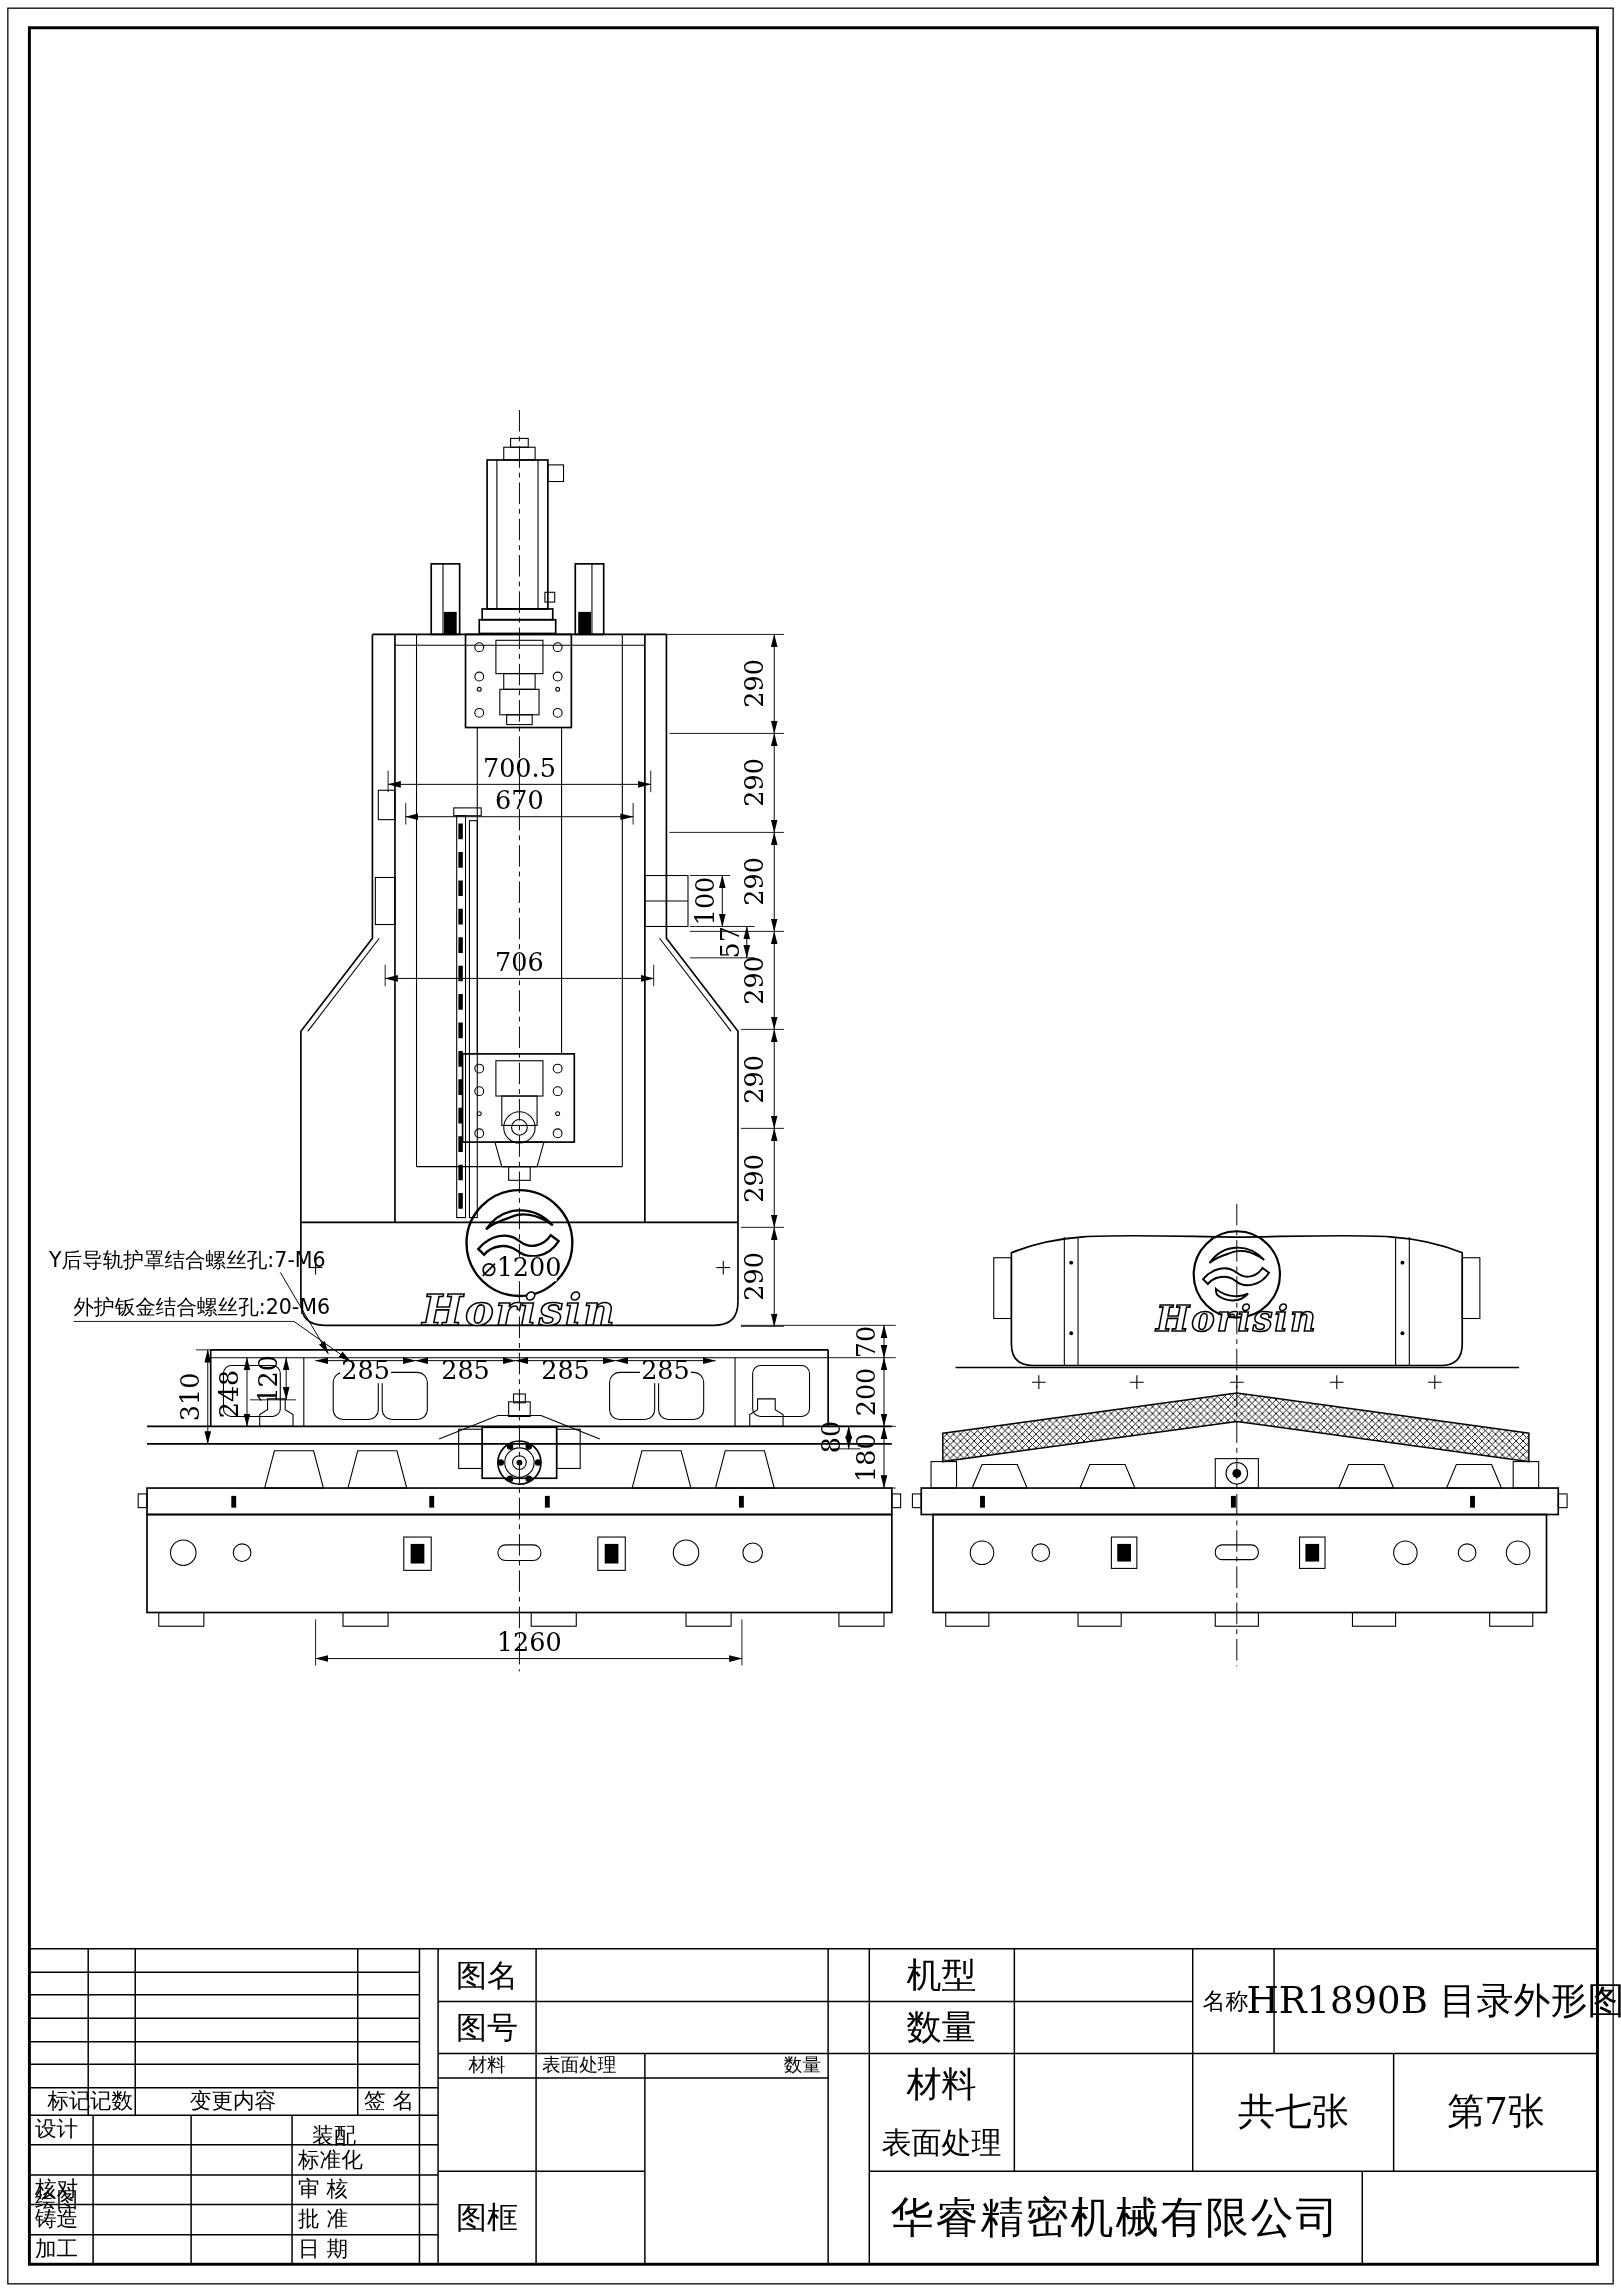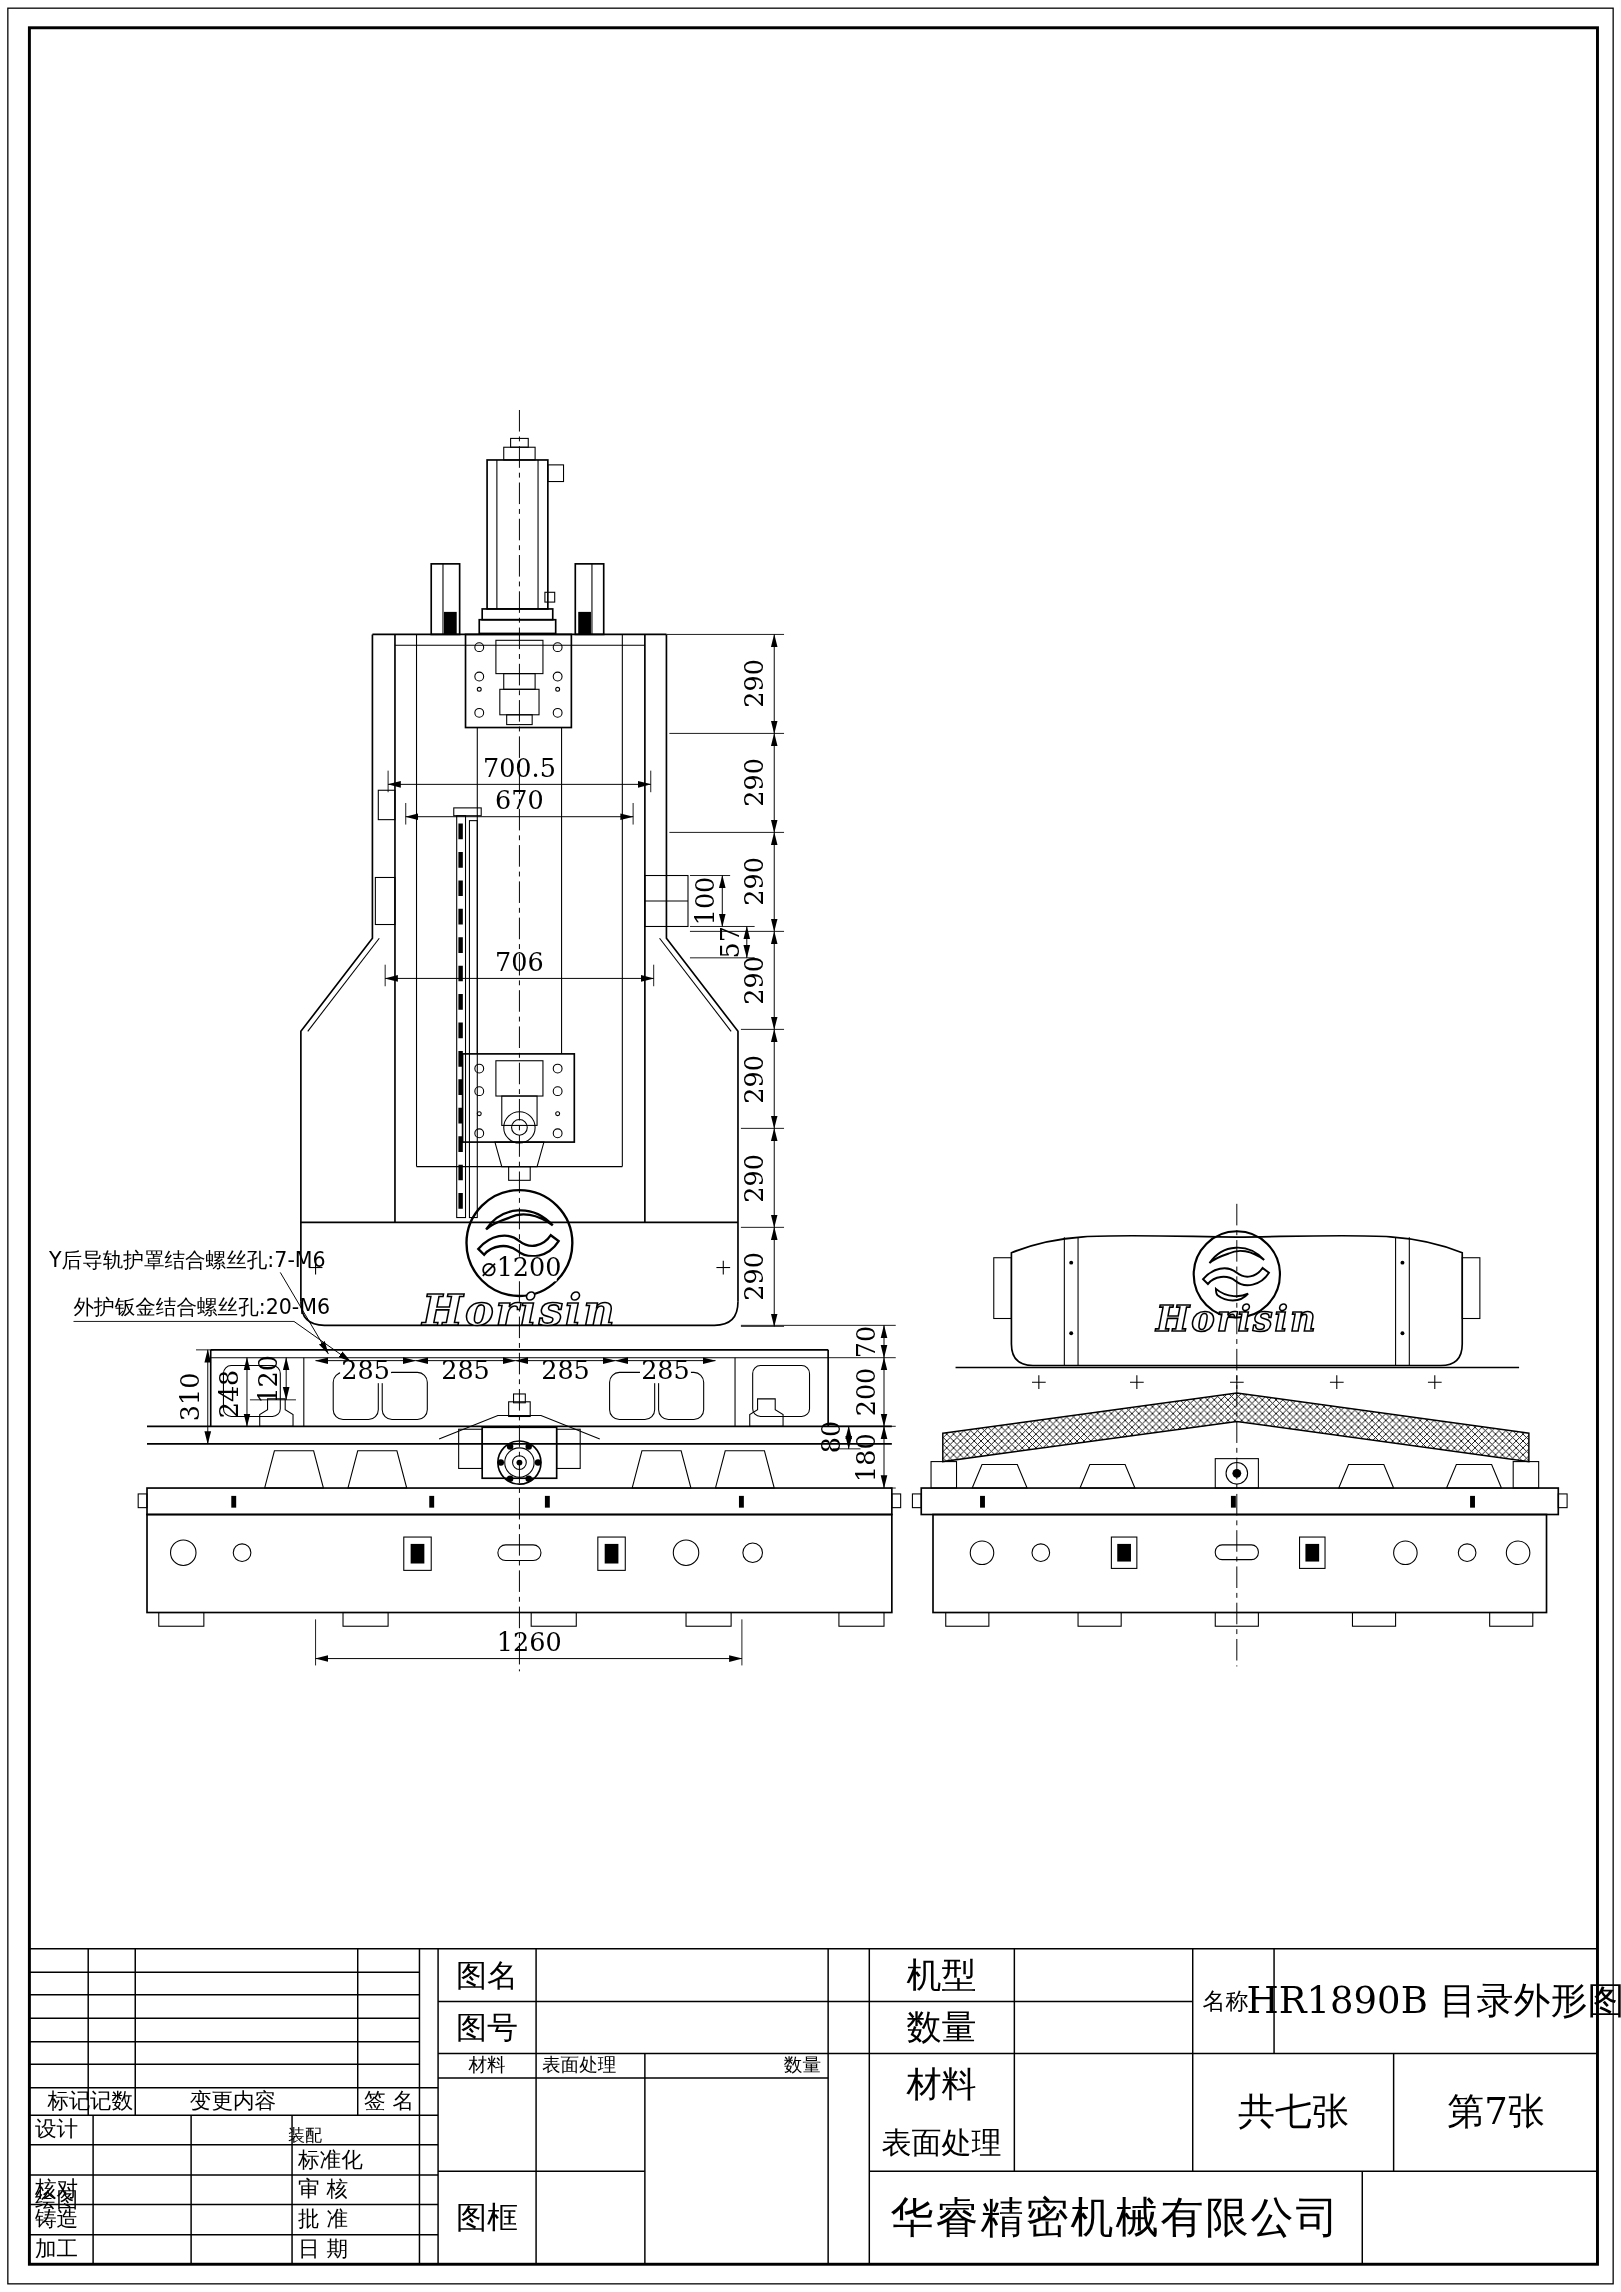--- a/index.html
+++ b/index.html
@@ -395,21 +395,21 @@
   <div class="tc" style="left:88px;top:2088px;width:47px;height:27.4px;font-size:21.6px;">记数</div>
   <div class="tc" style="left:135px;top:2088px;width:196px;height:27.4px;font-size:21.6px;">变更内容</div>
   <div class="tc" style="left:358px;top:2088px;width:62px;height:27.4px;font-size:21.6px;">签 名</div>
 
   <div class="tc l" style="left:35px;top:2115px;width:58px;height:29px;font-size:21.6px;">设计</div>
   <div class="tc l" style="left:35px;top:2145px;width:58px;height:30px;font-size:21.6px;margin-top:40px;">绘图</div>
   <div class="tc l" style="left:35px;top:2175px;width:58px;height:29px;font-size:21.6px;">核对</div>
   <div class="tc l" style="left:35px;top:2204px;width:58px;height:30px;font-size:21.6px;">铸造</div>
   <div class="tc l" style="left:35px;top:2235px;width:58px;height:29px;font-size:21.6px;">加工</div>
 
-  <div class="tc l" style="left:288px;top:2115px;width:120px;height:41px;font-size:17px;">装配</div>
+  <div class="tc l" style="left:312px;top:2115px;width:120px;height:41px;font-size:22px;">装配</div>
   <div class="tc l" style="left:298px;top:2145px;width:120px;height:30px;font-size:21.6px;">标准化</div>
   <div class="tc l" style="left:298px;top:2175px;width:120px;height:29px;font-size:21.6px;text-align:center;">审 核</div>
   <div class="tc l" style="left:298px;top:2204px;width:120px;height:30px;font-size:21.6px;">批 准</div>
   <div class="tc l" style="left:298px;top:2235px;width:120px;height:29px;font-size:21.6px;">日 期</div>
 
   <div class="tc" style="left:438px;top:1949px;width:98px;height:53px;font-size:31px;">图名</div>
   <div class="tc" style="left:438px;top:2001px;width:98px;height:52px;font-size:31px;">图号</div>
   <div class="tc" style="left:438px;top:2053px;width:98px;height:24.5px;font-size:18.6px;">材料</div>
   <div class="tc l" style="left:542px;top:2053px;width:103px;height:24.5px;font-size:18.6px;">表面处理</div>
   <div class="tc r" style="left:645px;top:2053px;width:176px;height:24.5px;font-size:18.6px;">数量</div>

